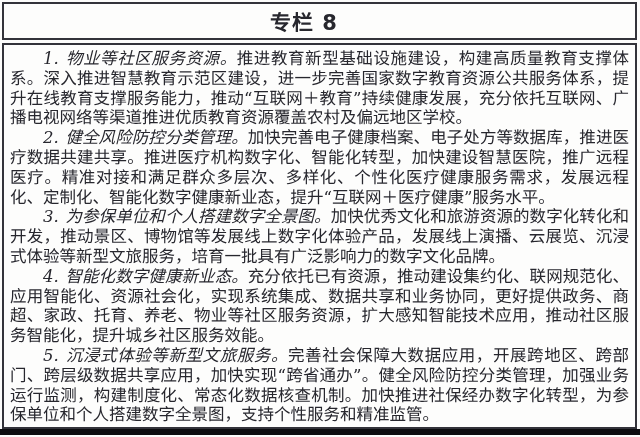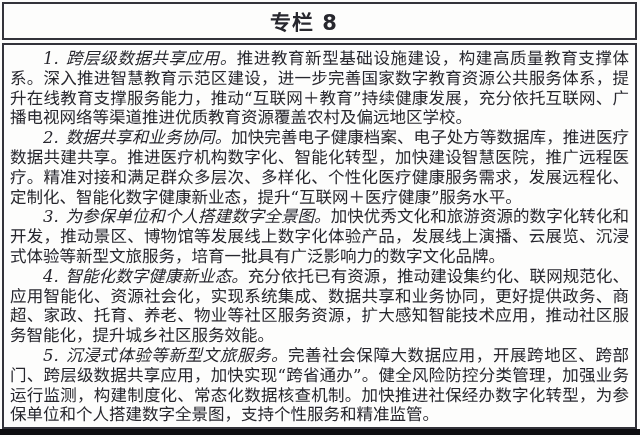--- a/index.html
+++ b/index.html
@@ -77,23 +77,23 @@
 
 <div class="page">
 
   <div class="title-box">
     <span>专栏 8</span>
     <span class="title-gap"></span>
   </div>
 
   <div class="body-box">
 
-    <p class="para"><span class="kai num">1.</span><span class="kai">跨层级数据共享应用。</span><span>推进教育新型基础设施建设，构建高质量教育支撑体系。深入推进智慧教育示范区建设，进一步完善国家数字教育资源公共服务体系，提升在线教育支撑服务能力，推动“互联网＋教育”持续健康发展，充分依托互联网、广播电视网络等渠道推进优质教育资源覆盖农村及偏远地区学校。</span></p>
+    <p class="para"><span class="kai num">1.</span><span class="kai">物业等社区服务资源。</span><span>推进教育新型基础设施建设，构建高质量教育支撑体系。深入推进智慧教育示范区建设，进一步完善国家数字教育资源公共服务体系，提升在线教育支撑服务能力，推动“互联网＋教育”持续健康发展，充分依托互联网、广播电视网络等渠道推进优质教育资源覆盖农村及偏远地区学校。</span></p>
 
-    <p class="para"><span class="kai num">2.</span><span class="kai">数据共享和业务协同。</span><span>加快完善电子健康档案、电子处方等数据库，推进医疗数据共建共享。推进医疗机构数字化、智能化转型，加快建设智慧医院，推广远程医疗。精准对接和满足群众多层次、多样化、个性化医疗健康服务需求，发展远程化、定制化、智能化数字健康新业态，提升“互联网＋医疗健康”服务水平。</span></p>
+    <p class="para"><span class="kai num">2.</span><span class="kai">健全风险防控分类管理。</span><span>加快完善电子健康档案、电子处方等数据库，推进医疗数据共建共享。推进医疗机构数字化、智能化转型，加快建设智慧医院，推广远程医疗。精准对接和满足群众多层次、多样化、个性化医疗健康服务需求，发展远程化、定制化、智能化数字健康新业态，提升“互联网＋医疗健康”服务水平。</span></p>
 
     <p class="para"><span class="kai num">3.</span><span class="kai">为参保单位和个人搭建数字全景图。</span><span>加快优秀文化和旅游资源的数字化转化和开发，推动景区、博物馆等发展线上数字化体验产品，发展线上演播、云展览、沉浸式体验等新型文旅服务，培育一批具有广泛影响力的数字文化品牌。</span></p>
 
     <p class="para"><span class="kai num">4.</span><span class="kai">智能化数字健康新业态。</span><span>充分依托已有资源，推动建设集约化、联网规范化、应用智能化、资源社会化，实现系统集成、数据共享和业务协同，更好提供政务、商超、家政、托育、养老、物业等社区服务资源，扩大感知智能技术应用，推动社区服务智能化，提升城乡社区服务效能。</span></p>
 
     <p class="para"><span class="kai num">5.</span><span class="kai">沉浸式体验等新型文旅服务。</span><span>完善社会保障大数据应用，开展跨地区、跨部门、跨层级数据共享应用，加快实现“跨省通办”。健全风险防控分类管理，加强业务运行监测，构建制度化、常态化数据核查机制。加快推进社保经办数字化转型，为参保单位和个人搭建数字全景图，支持个性服务和精准监管。</span></p>
 
   </div>
 
   <div class="bottom-rule"></div>

